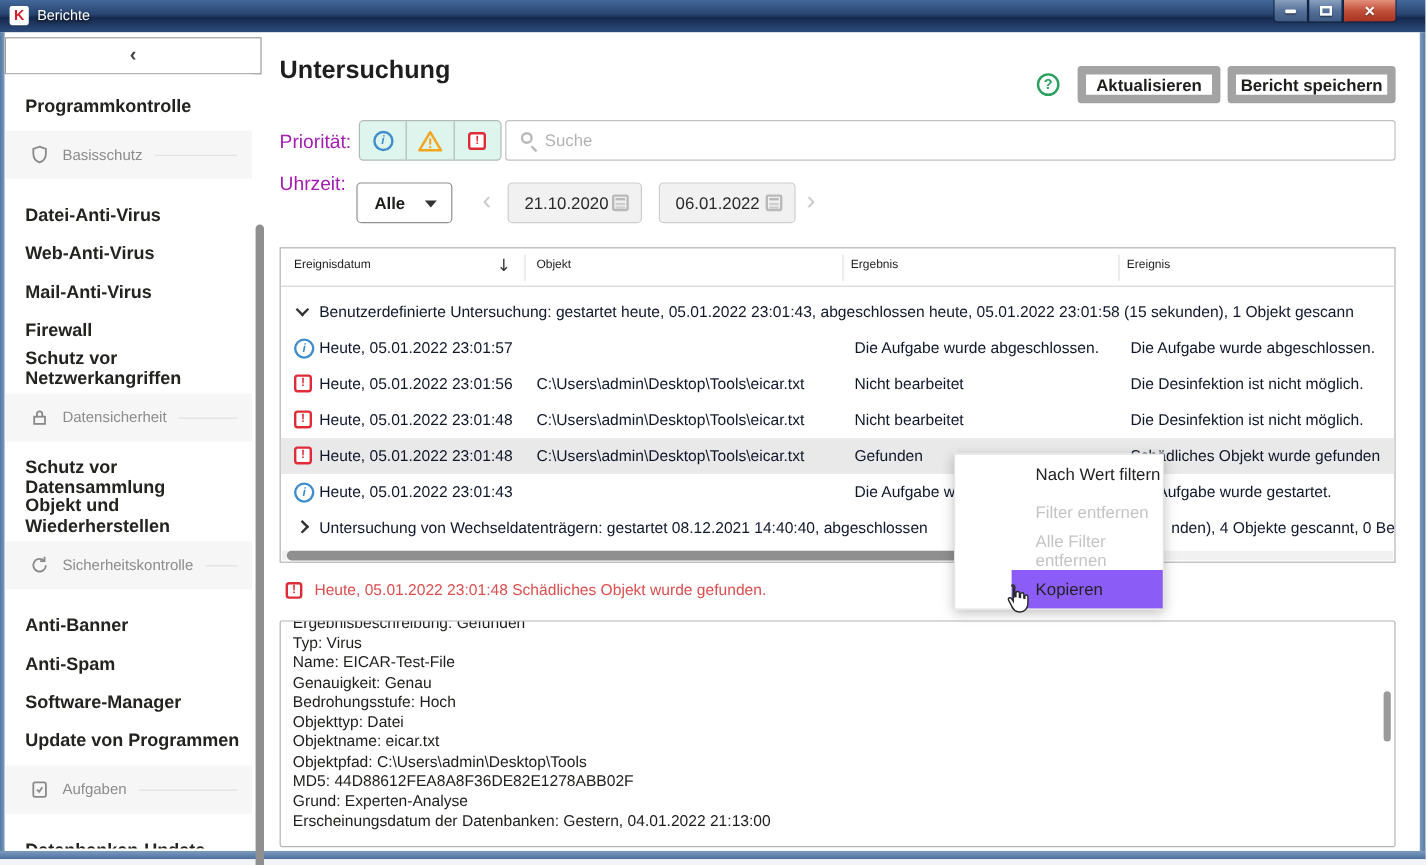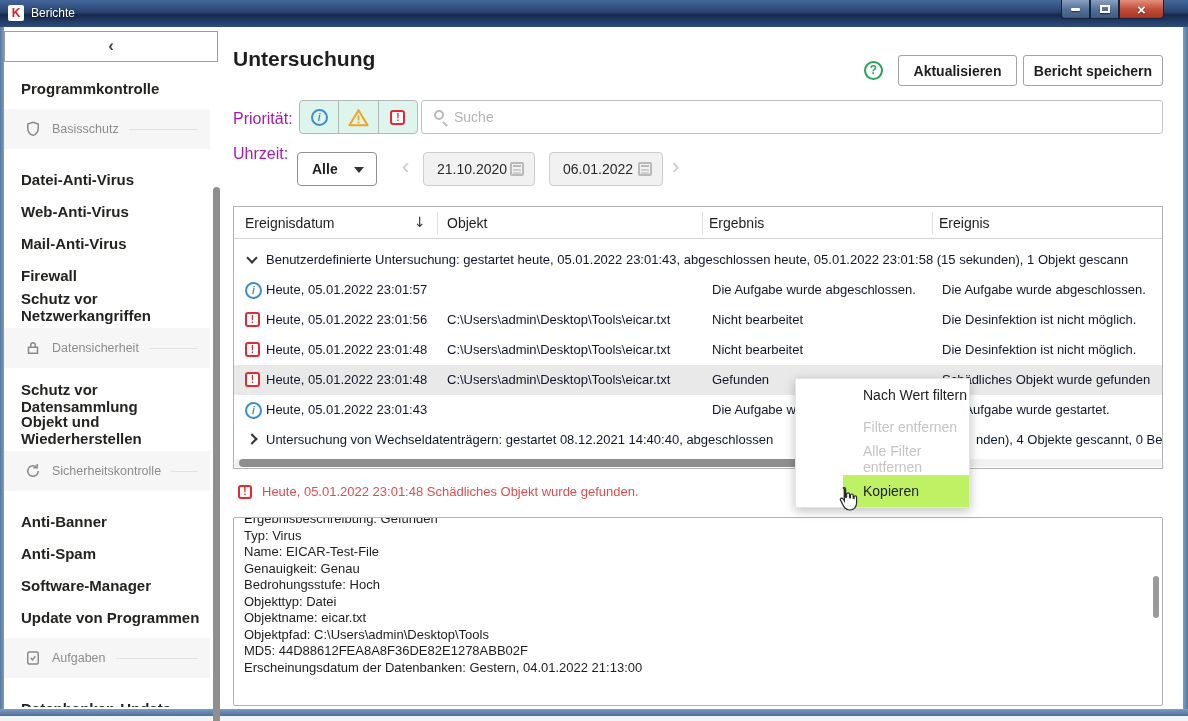--- a/index.html
+++ b/index.html
@@ -39,21 +39,21 @@
   .side-section .sec-icon { width:18px; height:18px; margin-right:10px; flex:0 0 auto; }
   .side-section .sec-label { font-size:12.5px; color:#8c8c8c; white-space:nowrap; }
   .side-section .sec-line { flex:1; height:1px; background:#e2e2e2; margin:0 12px 0 10px; }
   .side-scrollthumb { position:absolute; left:209px; top:160px; width:7px; height:550px; background:#8f8f8f; border-radius:4px; }
   .m1 { margin-top:14px; }
 
   
   .page-title { position:absolute; left:233px; top:47px; font-size:21px; font-weight:bold; color:#1e1e1e; }
   .help-icon { position:absolute; left:864px; top:61px; width:19px; height:19px; border:2px solid #2aa05e; border-radius:50%;
     color:#2aa05e; font-size:12px; font-weight:bold; text-align:center; line-height:15px; }
-  .btn { position:absolute; height:31px; top:55px; border:1px solid #a3a3a3; border-radius:3px; background:#fff;
+  .btn { position:absolute; height:31px; top:55px; border:7px solid #a3a3a3; border-radius:3px; background:#fff;
     font-size:14px; font-weight:bold; color:#1d1d1b; display:flex; align-items:center; justify-content:center; cursor:default; }
   .btn-refresh { left:898px; width:119px; }
   .btn-save { left:1023px; width:140px; }
 
   
   .lbl { position:absolute; font-size:16px; color:#a21caf; }
   .prio-group { position:absolute; left:299px; top:100px; width:119px; height:34px; border:1px solid #b2bab8; border-radius:4px;
     background:#def5ee; display:flex; overflow:hidden; }
   .prio-seg { flex:1; display:flex; align-items:center; justify-content:center; }
   .prio-seg + .prio-seg { border-left:1px solid #b2bab8; }
@@ -75,21 +75,21 @@
   .date-from { left:419px; width:112px; }
   .date-to { left:545px; width:114px; }
   .date-text { position:absolute; left:13px; top:8px; font-size:14px; color:#2a2a2a; }
   .cal-icon { position:absolute; right:10px; top:9px; width:14px; height:14px; border:2px solid #b9b9b9; border-radius:2px; }
   .cal-icon::before { content:""; position:absolute; left:1px; right:1px; top:1px; height:2px; background:#b9b9b9; }
   .cal-icon::after { content:""; position:absolute; left:1px; right:1px; top:5px; height:1.5px; background:#cfcfcf; box-shadow:0 3px 0 #cfcfcf; }
 
   
   .table { position:absolute; left:233px; top:206px; width:930px; height:263px; border:1px solid #b3b3b3; background:#fff; }
   .thead { position:absolute; left:0; top:0; right:0; height:32px; border-bottom:1px solid #d4d4d4; }
-  .th { position:absolute; top:8px; font-size:14px; color:#1d1d1b; }
+  .th { position:absolute; top:8px; font-size:10px; color:#1d1d1b; }
   .th-sep { position:absolute; top:5px; width:1px; height:22px; background:#e0e0e0; }
   .sort-arrow { position:absolute; left:180px; top:7px; font-family:"DejaVu Sans",sans-serif; font-size:14px; color:#333; }
   .tbody { position:absolute; left:0; top:38px; right:0; }
   .trow { position:relative; height:30px; white-space:nowrap; overflow:hidden; }
   .trow.selected { background:#e9e9e9; }
   .cell { position:absolute; top:7px; font-size:13px; color:#0f172a; white-space:nowrap; }
   .c-icon { left:11px; top:7px; }
   .c-date { left:32px; }
   .c-obj  { left:213px; }
   .c-res  { left:478px; }
@@ -107,21 +107,21 @@
   .details { position:absolute; left:233px; top:517px; width:930px; height:189px; border:1px solid #b3b3b3; border-radius:2px; background:#fff; overflow:hidden; }
   .details-content { position:absolute; left:10px; top:-7px; right:20px; }
   .dline { height:16.5px; font-size:13px; line-height:16.5px; color:#1d1d1b; white-space:nowrap; overflow:hidden; }
   .details-scrollthumb { position:absolute; right:3px; top:58px; width:6px; height:42px; background:#9a9a9a; border-radius:3px; }
 
   
   .ctx-menu { position:absolute; left:795px; top:378px; width:175px; background:#fff; border:1px solid #e4e4e4;
     box-shadow:0 3px 10px rgba(0,0,0,.25); z-index:50; }
   .ctx-item { height:32px; display:flex; align-items:center; padding-left:20px; font-size:14px; color:#222; cursor:default;margin-left:47px; }
   .ctx-item.disabled { color:#c4c4c4; }
-  .ctx-item.highlight { background:#bef264; }
+  .ctx-item.highlight { background:#8b5cf6; }
   .hand-cursor { position:absolute; left:838px; top:486px; z-index:60; }
 </style>
 </head>
 <body>
 
 <div class="titlebar">
   <div class="titlebar-logo">K</div>
   <div class="titlebar-title">Berichte</div>
   <div class="win-btns">
     <div class="win-btn first">
@@ -344,20 +344,21 @@
     <div class="details-content">
       <div class="dline">Ergebnisbeschreibung: Gefunden</div>
       <div class="dline">Typ: Virus</div>
       <div class="dline">Name: EICAR-Test-File</div>
       <div class="dline">Genauigkeit: Genau</div>
       <div class="dline">Bedrohungsstufe: Hoch</div>
       <div class="dline">Objekttyp: Datei</div>
       <div class="dline">Objektname: eicar.txt</div>
       <div class="dline">Objektpfad: C:\Users\admin\Desktop\Tools</div>
       <div class="dline">MD5: 44D88612FEA8A8F36DE82E1278ABB02F</div>
+      <div class="dline">Grund: Experten-Analyse</div>
       <div class="dline">Erscheinungsdatum der Datenbanken: Gestern, 04.01.2022 21:13:00</div>
     </div>
     <div class="details-scrollthumb"></div>
   </div>
 
   <div class="ctx-menu" style="left:791px; top:351px;">
     <div class="ctx-item">
         <span>Nach Wert filtern</span>
       </div>
     <div class="ctx-item disabled">

